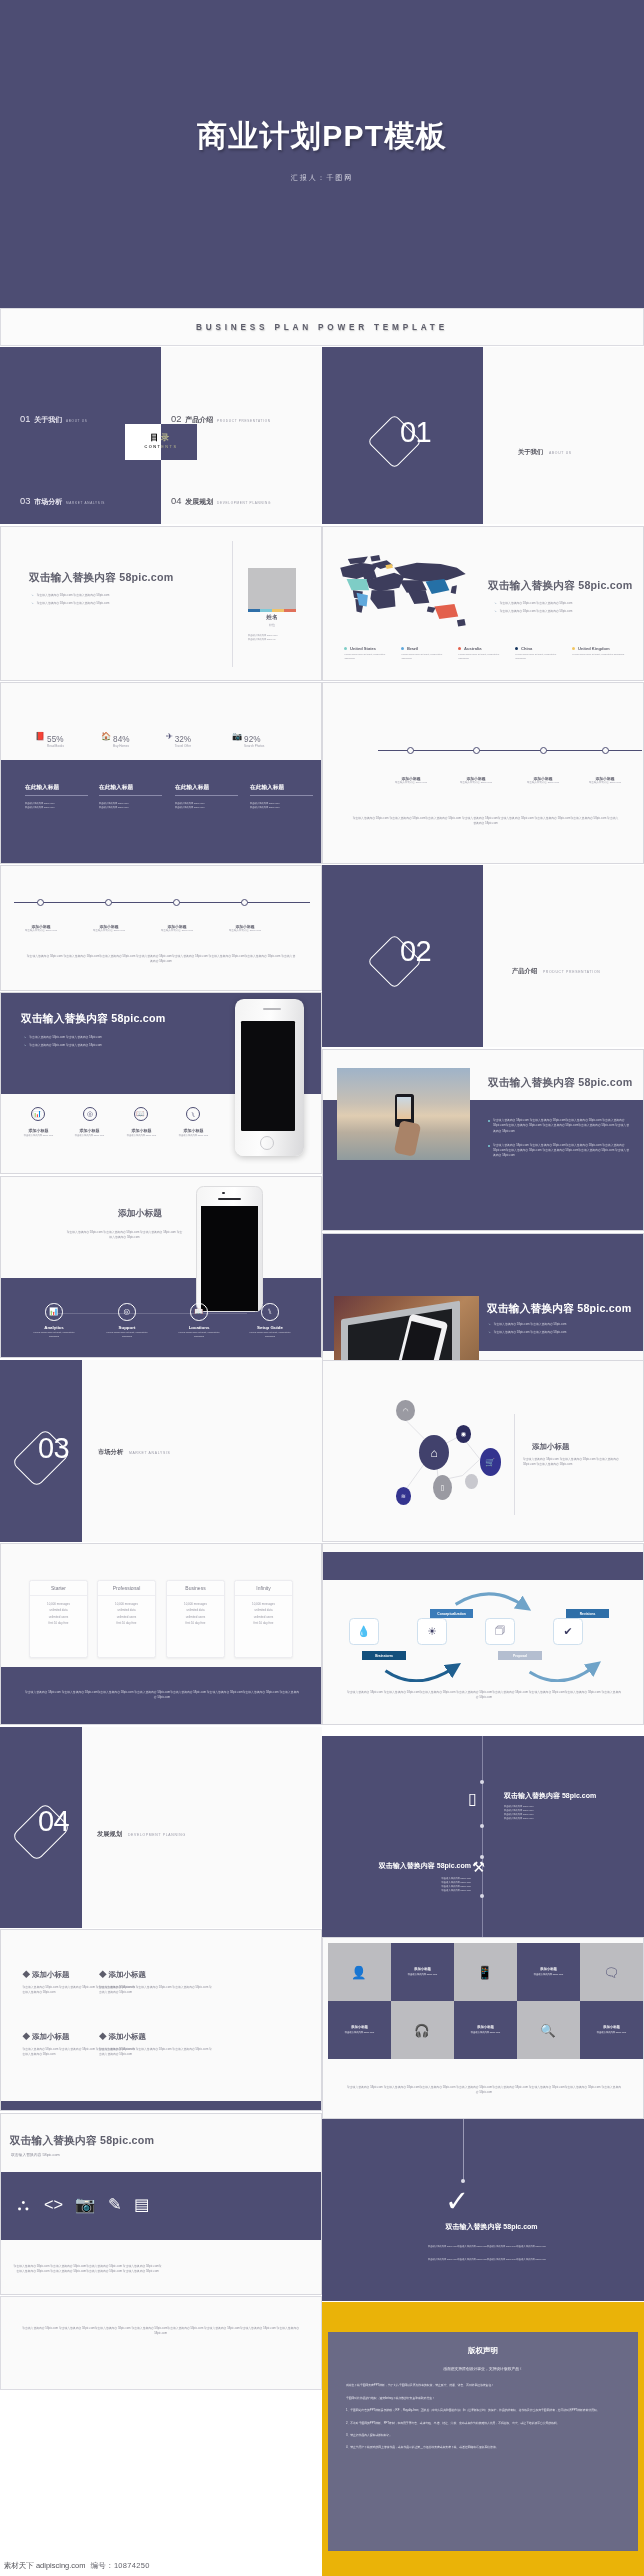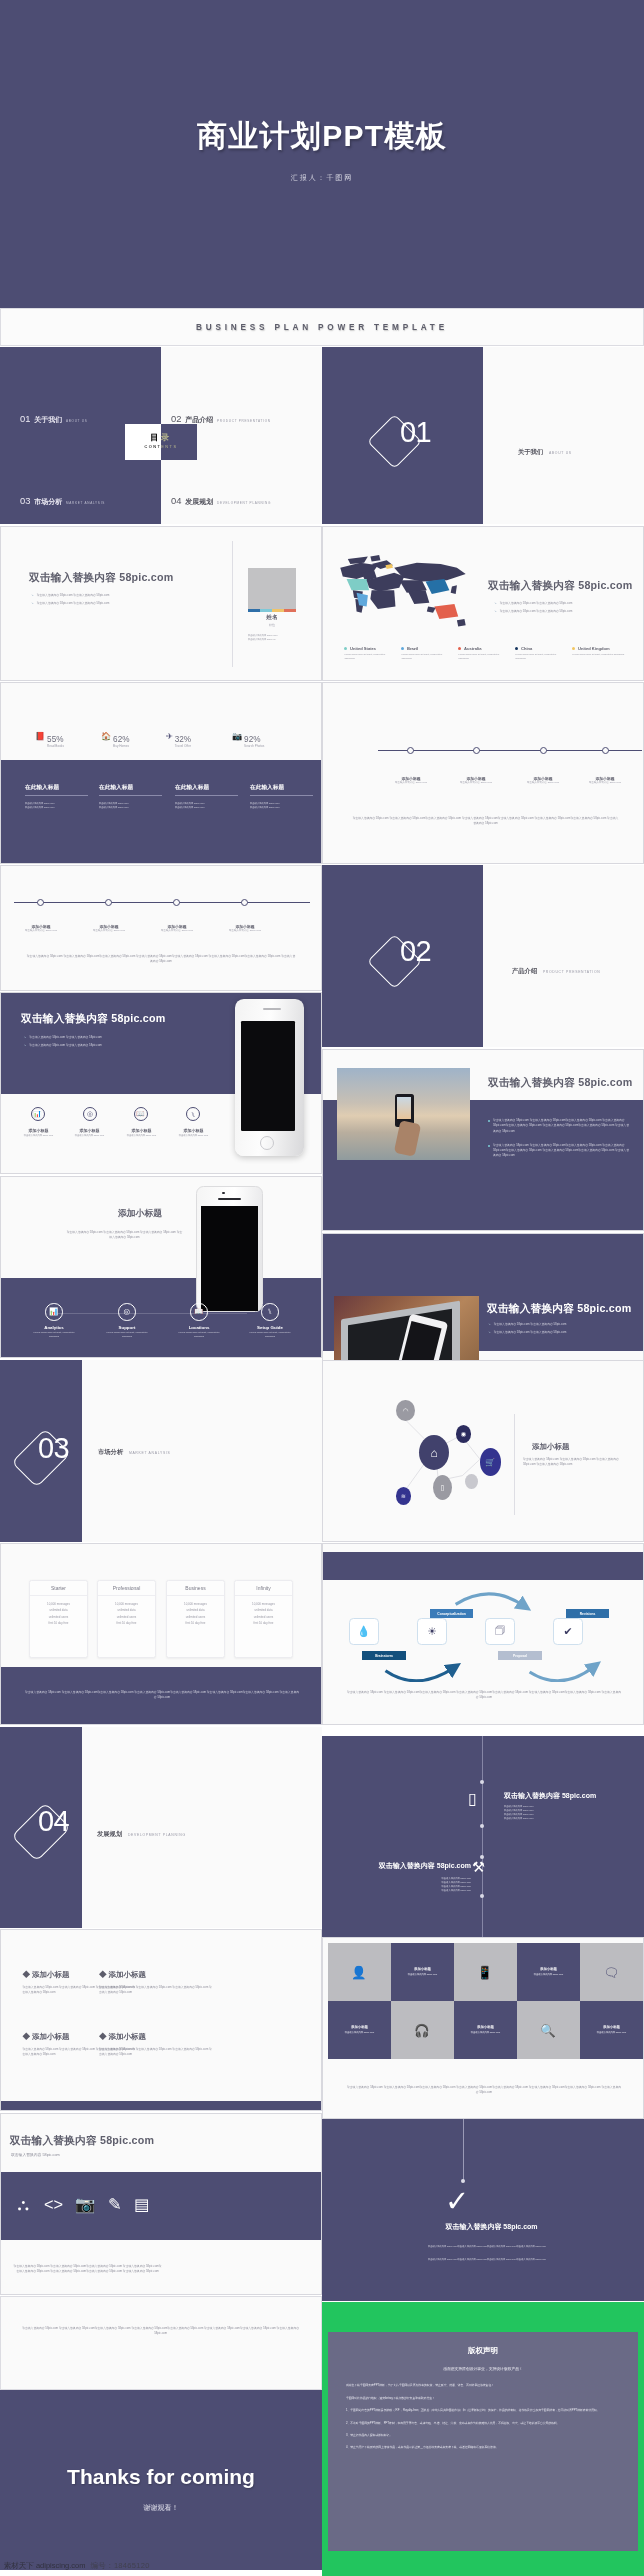--- a/index.html
+++ b/index.html
@@ -338,21 +338,21 @@
     <div style="position:absolute; left:0; top:0; width:322px; height:77px; background:#fafafa;"></div>
     <div style="position:absolute; left:0; top:77px; width:322px; height:106px; background:#4d4d73;"></div>
 
     <div class="statblk" style="left:34px; top:50px;">
       <span class="stat-ico">📕</span>
       <span><span class="stat-pct">55%</span>
       <span class="stat-lbl" style="display:block">Read Books</span></span>
     </div>
     <div class="statblk" style="left:100px; top:50px;">
       <span class="stat-ico">🏠</span>
-      <span><span class="stat-pct">62%</span>
+      <span><span class="stat-pct">84%</span>
       <span class="stat-lbl" style="display:block">Buy Homes</span></span>
     </div>
     <div class="statblk" style="left:165px; top:50px;">
       <span class="stat-ico">✈</span>
       <span><span class="stat-pct">32%</span>
       <span class="stat-lbl" style="display:block">Travel Offer</span></span>
     </div>
     <div class="statblk" style="left:231px; top:50px;">
       <span class="stat-ico">📷</span>
       <span><span class="stat-pct">92%</span>
@@ -801,43 +801,39 @@
 
   <div class="slide" style="left:322px; top:2119px; width:322px; height:182px; background:#4d4d73;">
     <div style="position:absolute; left:141px; top:0; width:0.8px; height:62px; background:#9a9ab6;"></div>
     <div style="position:absolute; left:139px; top:60px; width:3.8px; height:3.8px; border-radius:50%; background:#dcdce8;"></div>
     <div style="position:absolute; left:123px; top:65px; font-size:29px; color:#fff;">✓</div>
     <div style="position:absolute; left:94px; top:103px; width:151px; text-align:center; font-size:7px; font-weight:bold; color:#fff;">双击输入替换内容 58pic.com</div>
     <div class="tiny w" style="position:absolute; left:106px; top:125px; width:126px;">双击输入替换内容 58pic.com双击输入替换内容 58pic.com双击输入替换内容 58pic.com双击输入替换内容 58pic.com</div>
     <div class="tiny w" style="position:absolute; left:106px; top:138px; width:126px;">双击输入替换内容 58pic.com双击输入替换内容 58pic.com双击输入替换内容 58pic.com双击输入替换内容 58pic.com</div>
   </div>
 
-  <div class="slide" style="left:0; top:2390px; width:322px; height:180px; background:#4d4d73;">
-    <div style="position:absolute; left:0; right:0; top:75px; text-align:center; font-size:21px; font-weight:bold; color:#fff; text-shadow:0.6px 1.3px 1.9px rgba(0,0,0,.25);">Thanks for coming</div>
-    <div style="position:absolute; left:0; right:0; top:113px; text-align:center; font-size:7px; color:#e6e6f0;">谢谢观看！</div>
-  </div>
 
   <div style="position:absolute; left:0; top:2296px; width:322px; height:94px; background:#fafafa; border:0.6px solid #dcdce2;">
     <div class="body-s" style="position:absolute; left:17.6px; top:29px; width:284px; text-align:center;">双击输入替换内容 58pic.com 双击输入替换内容 58pic.com双击输入替换内容 58pic.com 双击输入替换内容 58pic.com双击输入替换内容 58pic.com 双击输入替换内容 58pic.com双击输入替换内容 58pic.com 双击输入替换内容 58pic.com</div>
   </div>
 
-  <div class="slide" style="left:322px; top:2302px; width:322px; height:274px; background:#22c55e;">
+  <div class="slide" style="left:322px; top:2302px; width:322px; height:274px; background:#eab308;">
     <div style="position:absolute; left:6.3px; top:30px; right:6.3px; bottom:25px; background:#6a6a86;">
       <div style="text-align:center; margin-top:14px; font-size:7.5px; font-weight:bold; color:#fff;">版权声明</div>
       <div style="text-align:center; margin-top:10px; font-size:3.8px; color:#f0f0f6;">感谢您支持原创设计事业，支持设计版权产品！</div>
       <div style="margin:11.3px 17.6px 0; font-size:2.8px; color:#eaeaf2; line-height:2.2;">
         <p style="margin-bottom:6.3px;">感谢您下载千图网免费PPT模板，为了支持千图网以及原创作者的权益，禁止贩卖、传播、销售、否则将承担法律责任！</p>
         <p style="margin-bottom:6.3px;">千图网对此作品进行维权，追究betray下载次数进行免责和索取赔偿金！</p>
         <p style="margin-bottom:6.3px;">1、千图网站出售的PPT模板是免版税（ RF ，Royalty-free）正版授（中华人民共和国著作法）和（世界版权公约）的保护，作品的所有权、著作权及衍生权归千图网所有，您不能对原PPT模板素材使用权。</p>
         <p style="margin-bottom:6.3px;">2、不论对千图网的PPT模板、PPT素材，本身用于再出售、或者出租、出借、转让、分拆、发布或者作为礼物赠他人使用，不得授权、出卖、或让予给以该平台公司的权利。</p>
         <p style="margin-bottom:6.3px;">3、禁止把作品内人贸标或版权标记。</p>
         <p style="margin-bottom:6.3px;">4、禁止为用户下载形式的网上传输作品，或者作品可以让第三方轻松地免费或者免费下载、或通过网络电话服务系统传输。</p>
       </div>
     </div>
   </div>
 
   <div id="watermark">
     <span class="wm-s">素材天下 adipiscing.com</span>
-    <span class="wm-n">编号：18465120</span>
+    <span class="wm-n">编号：10874250</span>
   </div>
 
 </div>
 
 
 </body></html>

